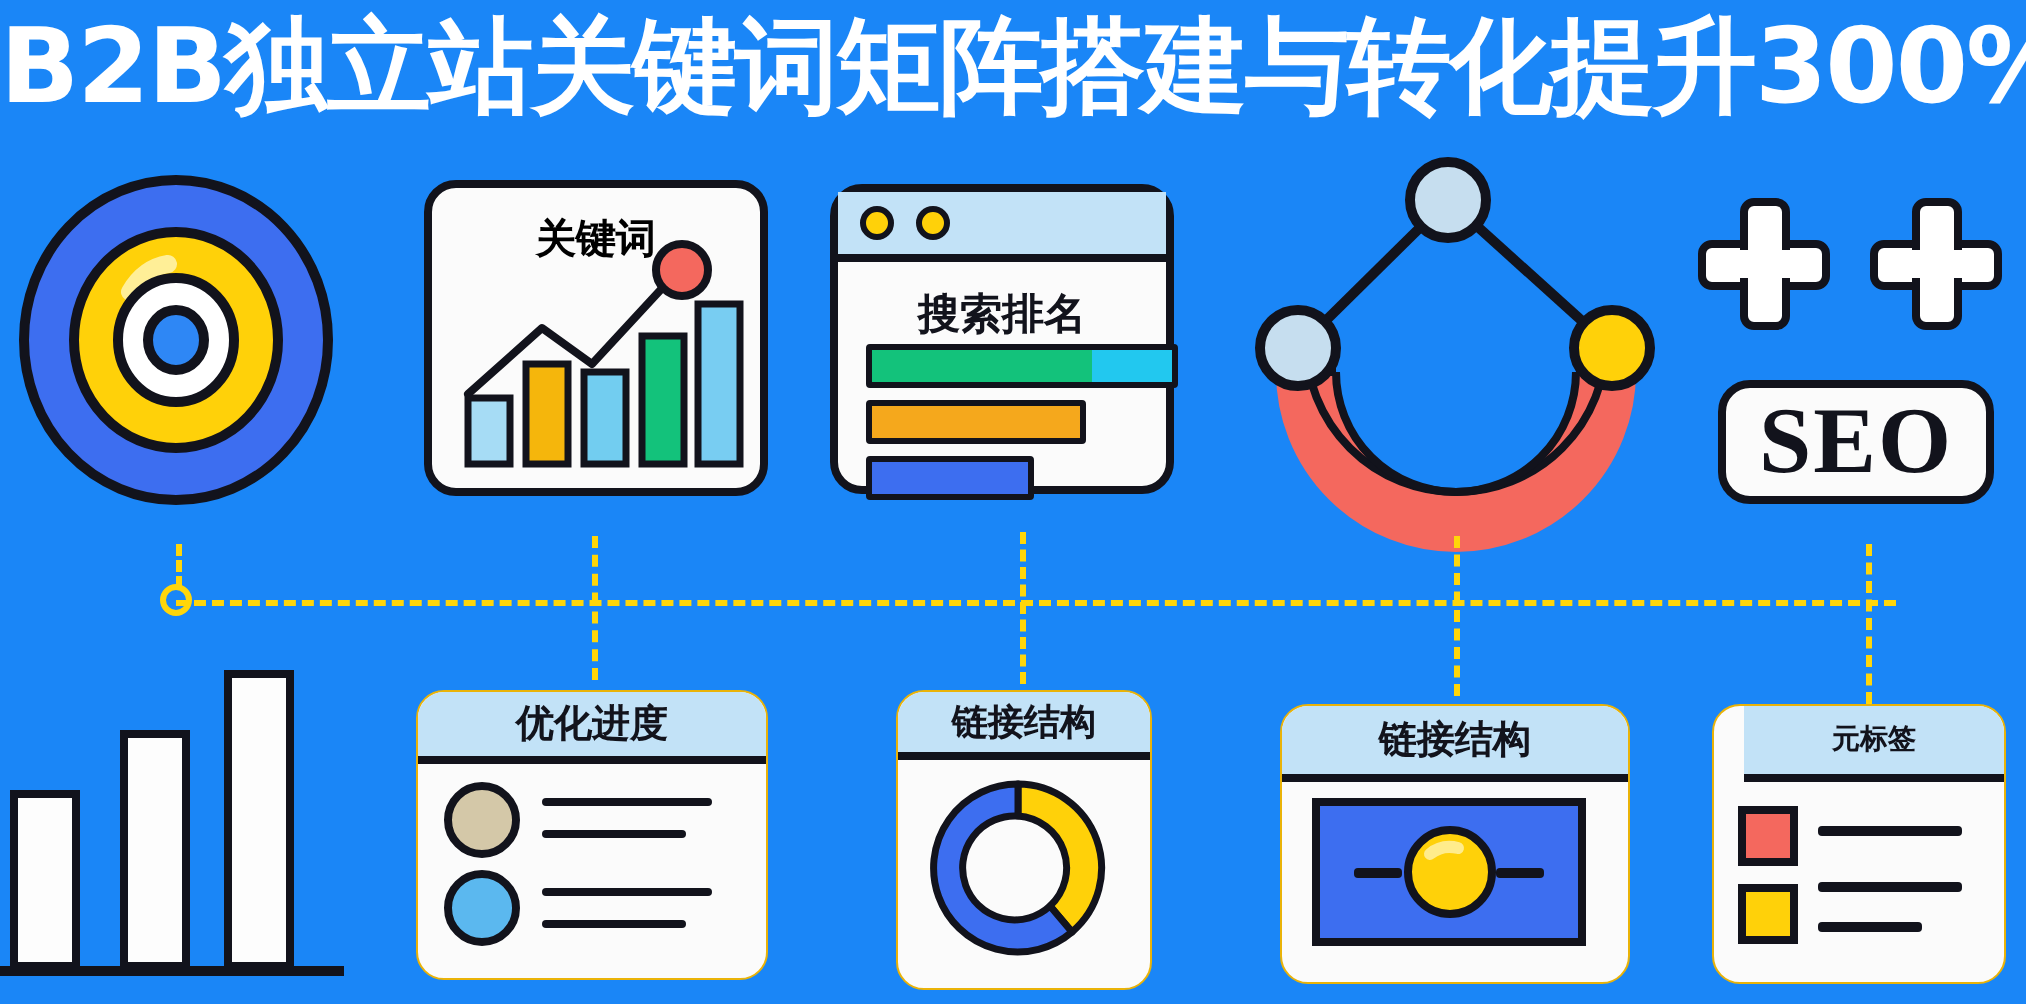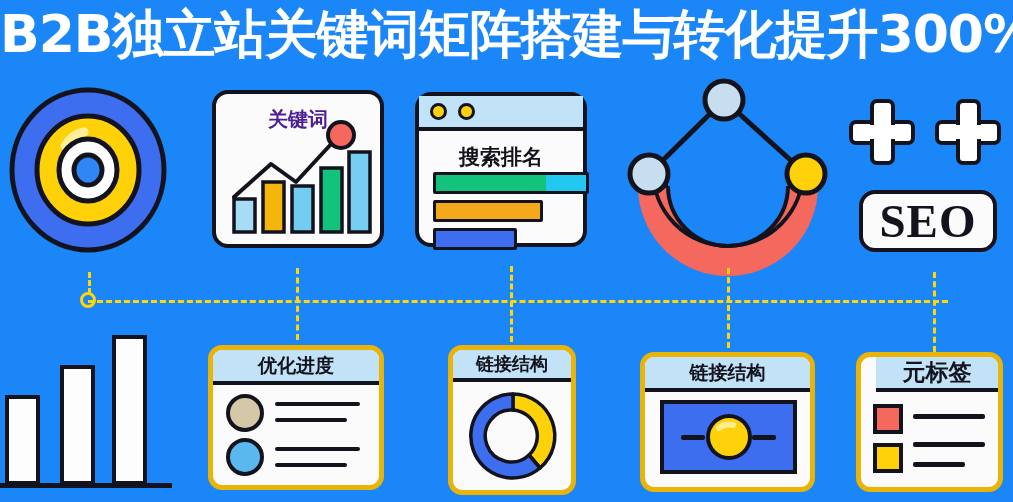--- a/index.html
+++ b/index.html
@@ -34,21 +34,21 @@
     background:#fbfbfb;
     border:4px solid #12131c;
     border-radius:16px;
     box-sizing:border-box;
   }
 
   
   .lcard{
     position:absolute;
     background:#fbfbfb;
-    border:5px solid #eab308;
+    border:1px solid #eab308;
     border-radius:14px;
     box-sizing:border-box;
     overflow:hidden;
     display:flex;flex-direction:column;
   }
   .lcard-head{
     background:#c2e2f7;
     border-bottom:4px solid #12131c;
     box-sizing:border-box;
     display:flex;align-items:center;justify-content:center;
@@ -130,21 +130,21 @@
     <svg width="160" height="168" viewBox="0 0 160 168">
       <ellipse cx="80" cy="84" rx="76" ry="80" fill="#3d6ef0" stroke="#12131c" stroke-width="5"></ellipse>
       <ellipse cx="80" cy="84" rx="51" ry="54" fill="#ffd109" stroke="#12131c" stroke-width="5"></ellipse>
       <path d="M57 60 Q64 48 76 46" stroke="#fff4b0" stroke-width="9" fill="none" stroke-linecap="round" opacity="0.85"></path>
       <ellipse cx="80" cy="84" rx="29" ry="31" fill="#ffffff" stroke="#12131c" stroke-width="5"></ellipse>
       <ellipse cx="80" cy="84" rx="14" ry="15" fill="#2e87f5" stroke="#12131c" stroke-width="5"></ellipse>
     </svg>
   </div>
 
   <div class="wcard" style="left:212px;top:90px;width:172px;height:158px;">
-    <div style="position:absolute;left:0;top:12px;width:100%;text-align:center;font-size:20px;font-weight:bold;color:#4c1d95;font-family:'DejaVu Sans','Liberation Sans',sans-serif;">关键词</div>
+    <div style="position:absolute;left:0;top:12px;width:100%;text-align:center;font-size:20px;font-weight:bold;color:#000000;font-family:'DejaVu Sans','Liberation Sans',sans-serif;">关键词</div>
     <svg style="position:absolute;left:0;top:0;" width="164" height="150" viewBox="0 0 164 150">
       <polyline points="18,103 55,70 80,88 117,48" fill="none" stroke="#12131c" stroke-width="4" stroke-linejoin="round" stroke-linecap="round"></polyline>
       <circle cx="125" cy="41" r="13" fill="#f4685e" stroke="#12131c" stroke-width="4"></circle>
       <rect x="18" y="105" width="21" height="33" fill="#a6dcf5" stroke="#12131c" stroke-width="3.5"></rect>
       <rect x="47" y="88" width="21" height="50" fill="#f5b60c" stroke="#12131c" stroke-width="3.5"></rect>
       <rect x="76" y="92" width="21" height="46" fill="#72cdf0" stroke="#12131c" stroke-width="3.5"></rect>
       <rect x="105" y="74" width="21" height="64" fill="#13c27b" stroke="#12131c" stroke-width="3.5"></rect>
       <rect x="133" y="58" width="21" height="80" fill="#78cdf2" stroke="#12131c" stroke-width="3.5"></rect>
     </svg>
   </div>
@@ -243,21 +243,21 @@
         <rect x="17" y="10" width="133" height="70" fill="#3d6ef0" stroke="#12131c" stroke-width="4"></rect>
         <rect x="36" y="43" width="24" height="5" fill="#12131c" rx="2"></rect>
         <rect x="107" y="43" width="24" height="5" fill="#12131c" rx="2"></rect>
         <circle cx="84" cy="45" r="21" fill="#ffd109" stroke="#12131c" stroke-width="4"></circle>
         <path d="M74 36 Q80 31 88 33" stroke="#fff3ae" stroke-width="6" fill="none" stroke-linecap="round" opacity="0.8"></path>
       </svg>
     </div>
   </div>
 
   <div class="lcard" style="left:856px;top:352px;width:147px;height:140px;">
-    <div class="lcard-head" style="height:38px;font-size:23px;margin-left:15px;">元标签</div>
+    <div class="lcard-head" style="height:38px;font-size:14px;margin-left:15px;">元标签</div>
     <div class="lcard-body">
       <svg width="139" height="95" viewBox="0 0 139 95">
         <rect x="14" y="14" width="26" height="26" fill="#f4685e" stroke="#12131c" stroke-width="4"></rect>
         <rect x="14" y="53" width="26" height="26" fill="#ffd109" stroke="#12131c" stroke-width="4"></rect>
         <rect x="52" y="22" width="72" height="5" fill="#12131c" rx="2"></rect>
         <rect x="52" y="50" width="72" height="5" fill="#12131c" rx="2"></rect>
         <rect x="52" y="70" width="52" height="5" fill="#12131c" rx="2"></rect>
       </svg>
     </div>
   </div>

